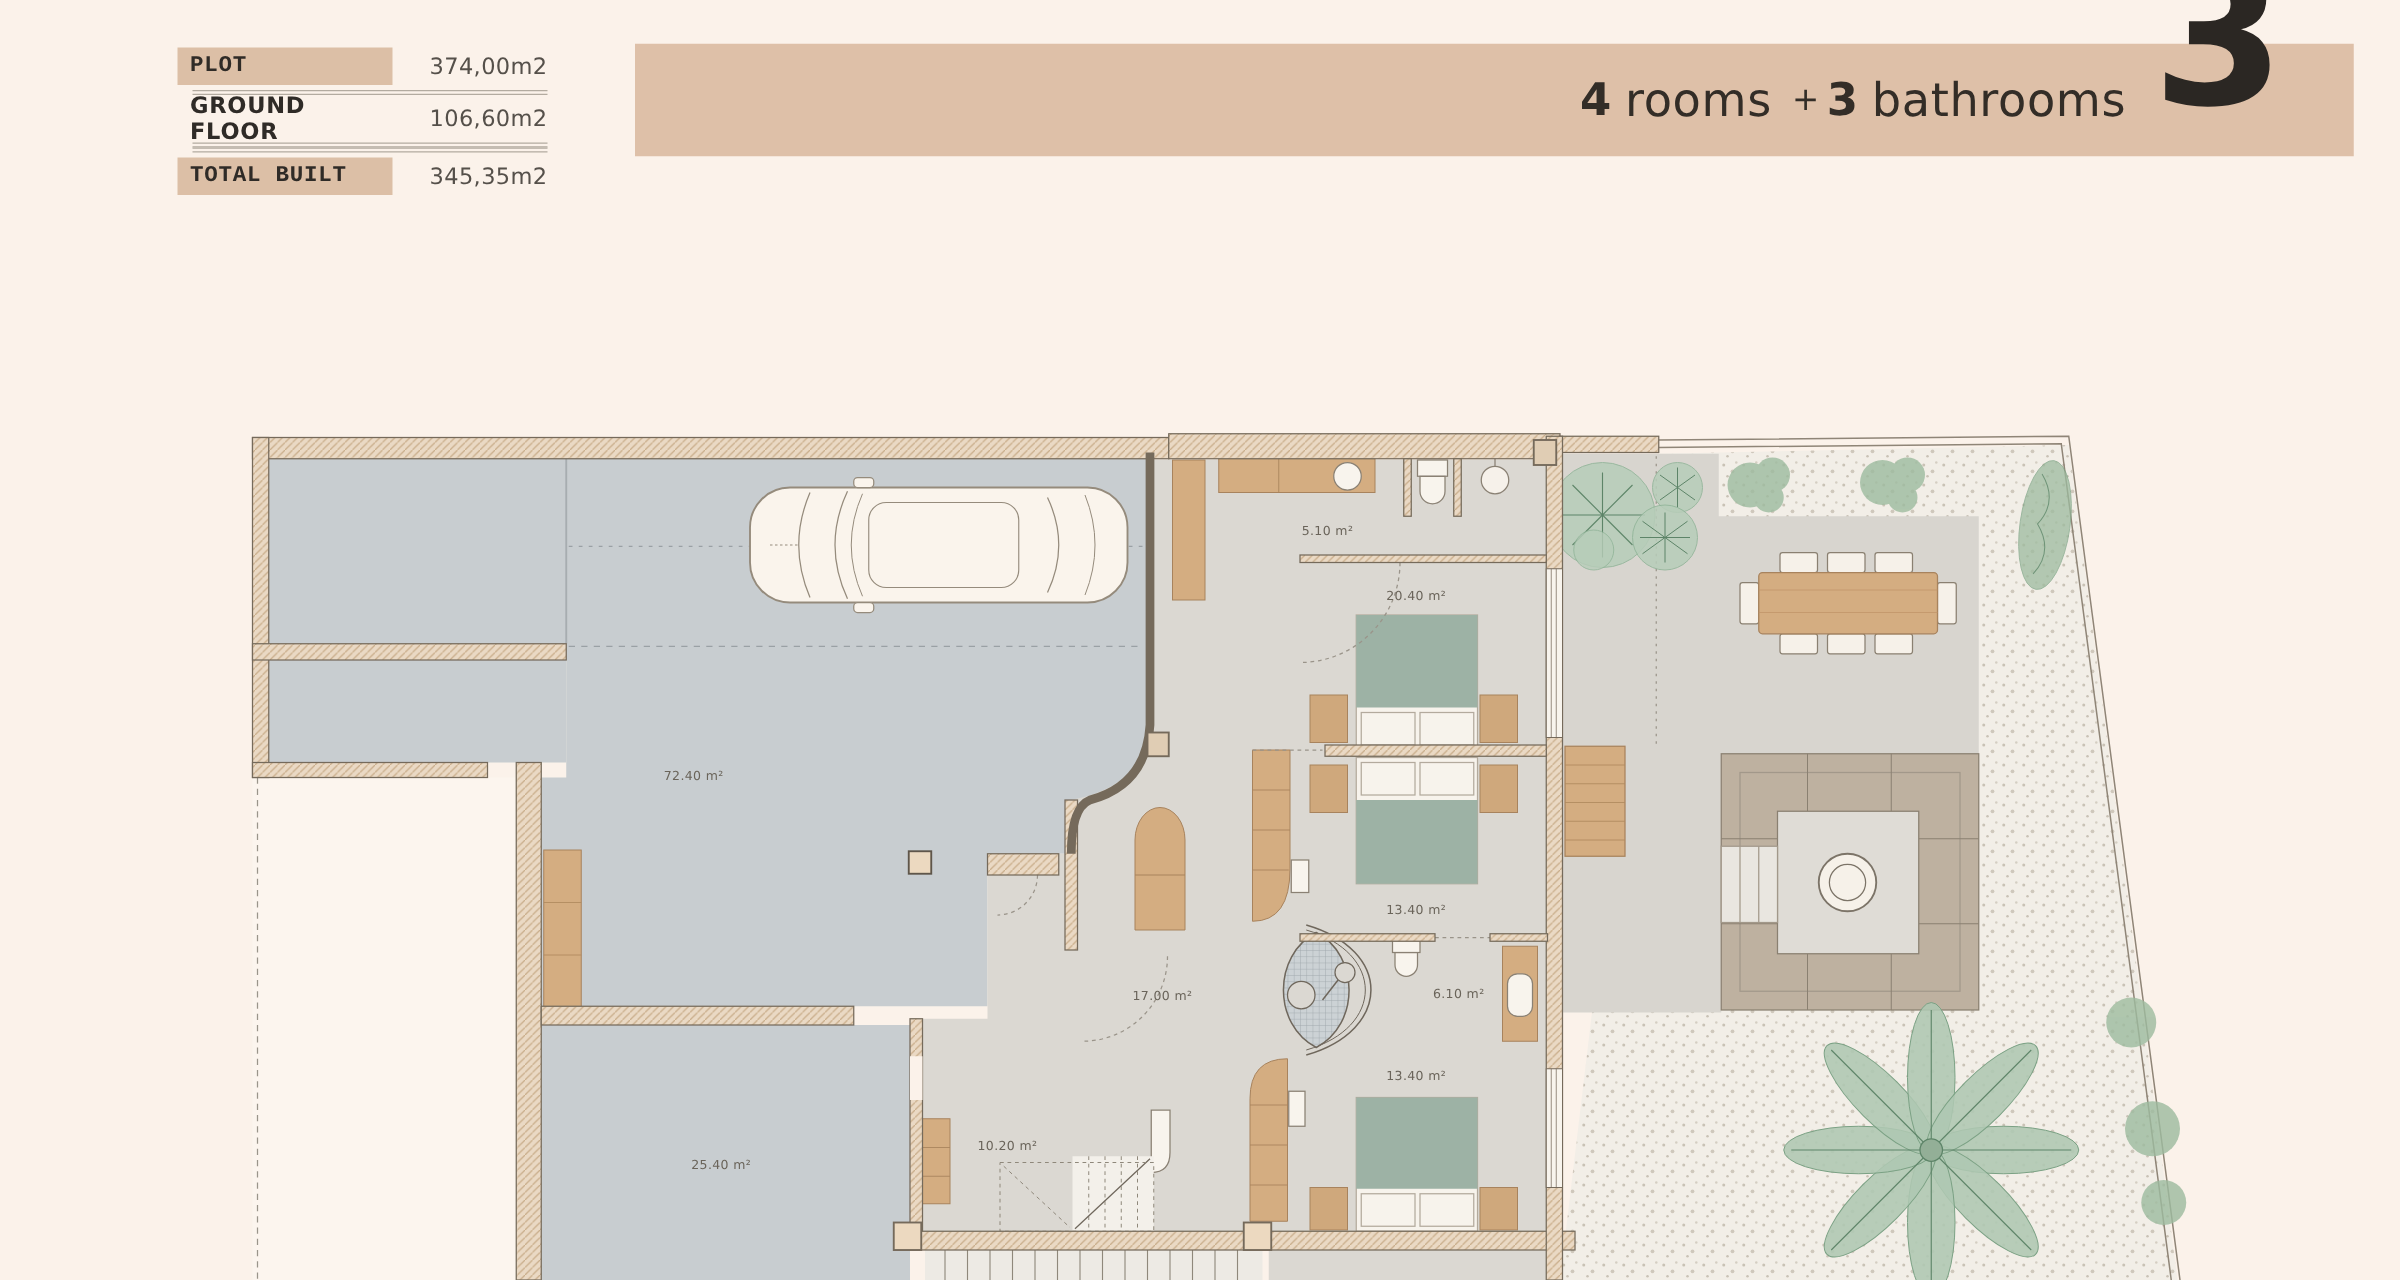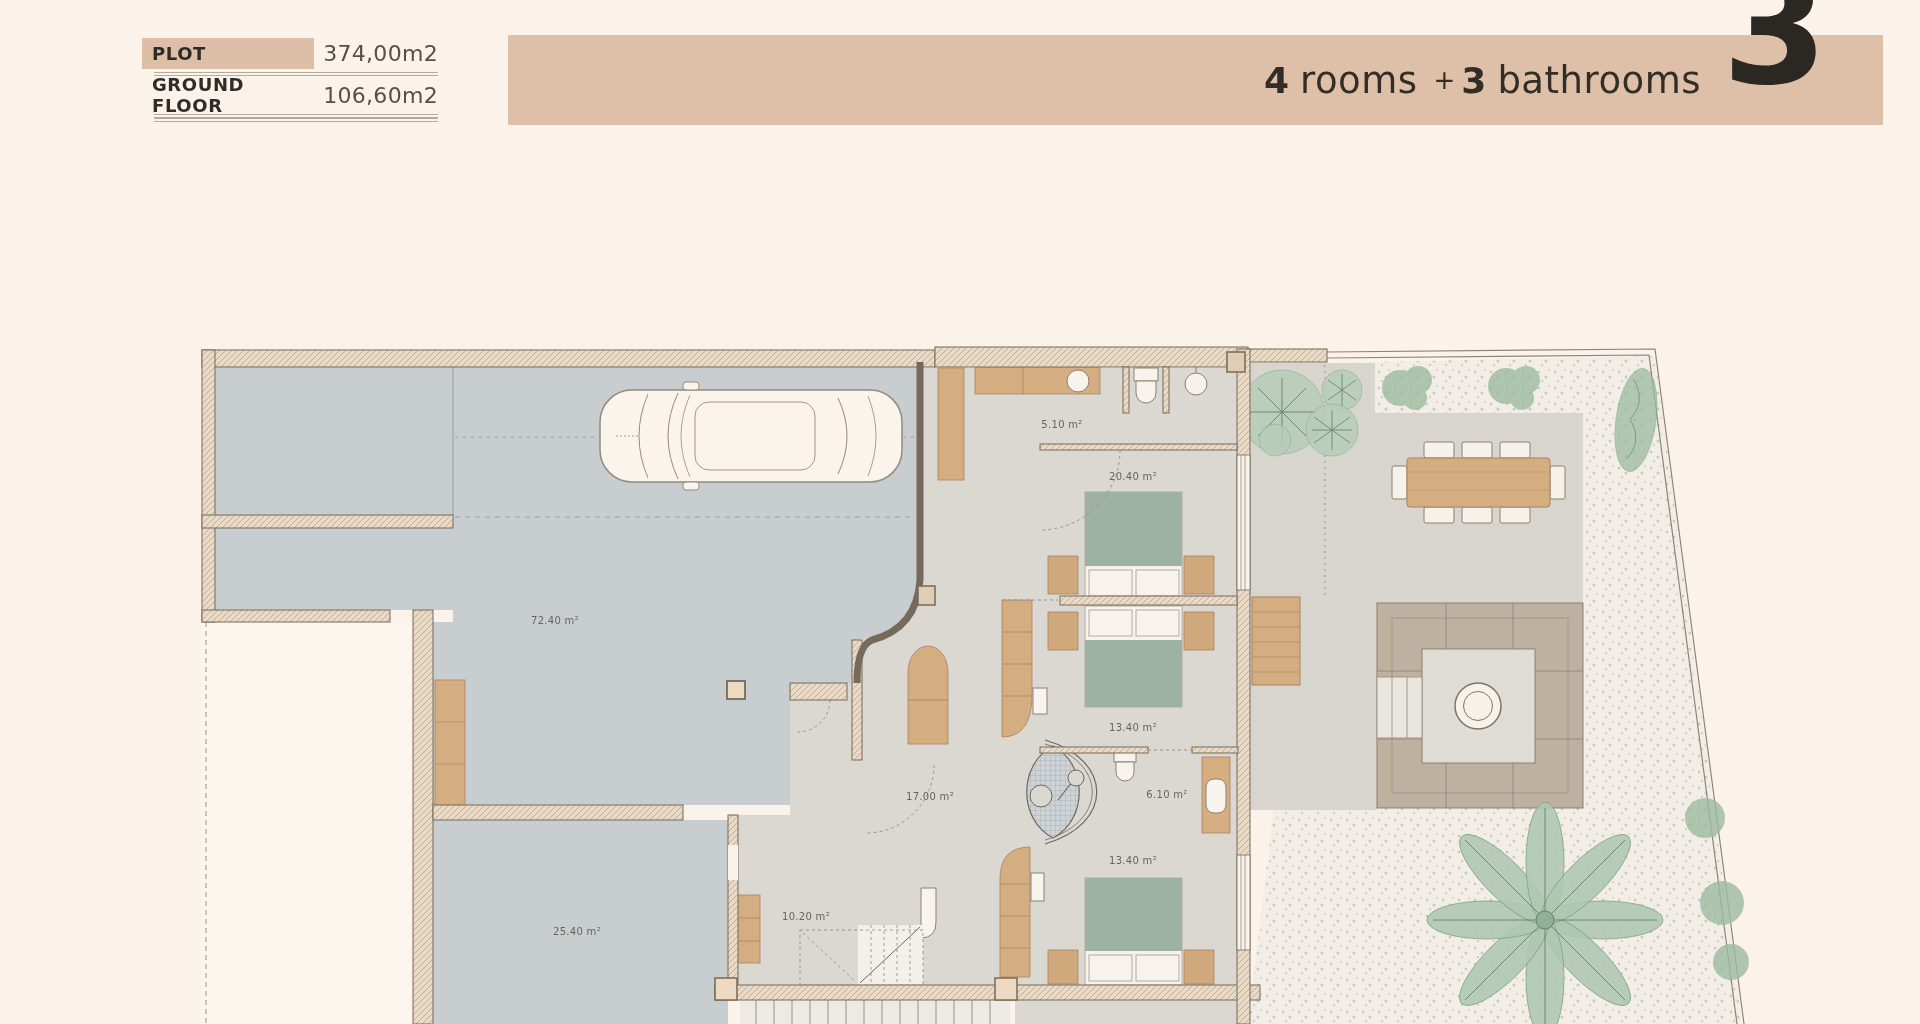--- a/index.html
+++ b/index.html
@@ -14,22 +14,22 @@
   .banner .word { font-size:37px; font-weight:400; margin:0 10px; letter-spacing:0.5px; }
   .banner .plus { font-size:26px; margin:0 6px; }
   .floor-num { position:absolute; left:1722px; top:-58px; font-size:152px; font-weight:bold;
                color:#2b2723; letter-spacing:-2px; }
 
   
   .stats { position:absolute; left:142px; top:34px; width:296px; }
   .srow { height:38px; display:flex; align-items:center; justify-content:space-between; }
   .srow .lbl { font-size:18px; font-weight:bold; color:#2f2b27; letter-spacing:0.6px;
                padding:5px 12px 5px 10px; width:172px; }
-  .srow.hl .lbl { background:#dcbfa6; }
-  .srow .val { font-size:22px; color:#55504a; font-weight:400; letter-spacing:0.3px; }
+  .srow.hl .lbl { background:#dcbfa6;font-family:Liberation Mono, monospace; }
+  .srow .val { font-size:18px; color:#55504a; font-weight:400; letter-spacing:0.3px; }
   .sep { height:4px; border-top:1px solid #b3aba0; border-bottom:1px solid #b3aba0;
          margin-left:12px; }
 
   
   svg.plan { position:absolute; left:0; top:0; }
   .arealbl { font-size:10px; fill:#6a645a; letter-spacing:0.3px; }
 </style>
 </head>
 <body>
 
@@ -38,20 +38,24 @@
     <span class="lbl">PLOT</span>
     <span class="val">374,00m2</span>
   </div>
   <div class="sep"></div>
   <div class="srow">
     <span class="lbl">GROUND FLOOR</span>
     <span class="val">106,60m2</span>
   </div>
   <div class="sep"></div>
   <div class="sep"></div>
+  <div class="srow hl">
+    <span class="lbl">TOTAL BUILT</span>
+    <span class="val">345,35m2</span>
+  </div>
 </div>
 
 <div class="banner">
   <span class="num">4</span>
   <span class="word">rooms</span>
   <span class="plus">+</span>
   <span class="num">3</span>
   <span class="word">bathrooms</span>
 </div>
 <div class="floor-num">3</div>

